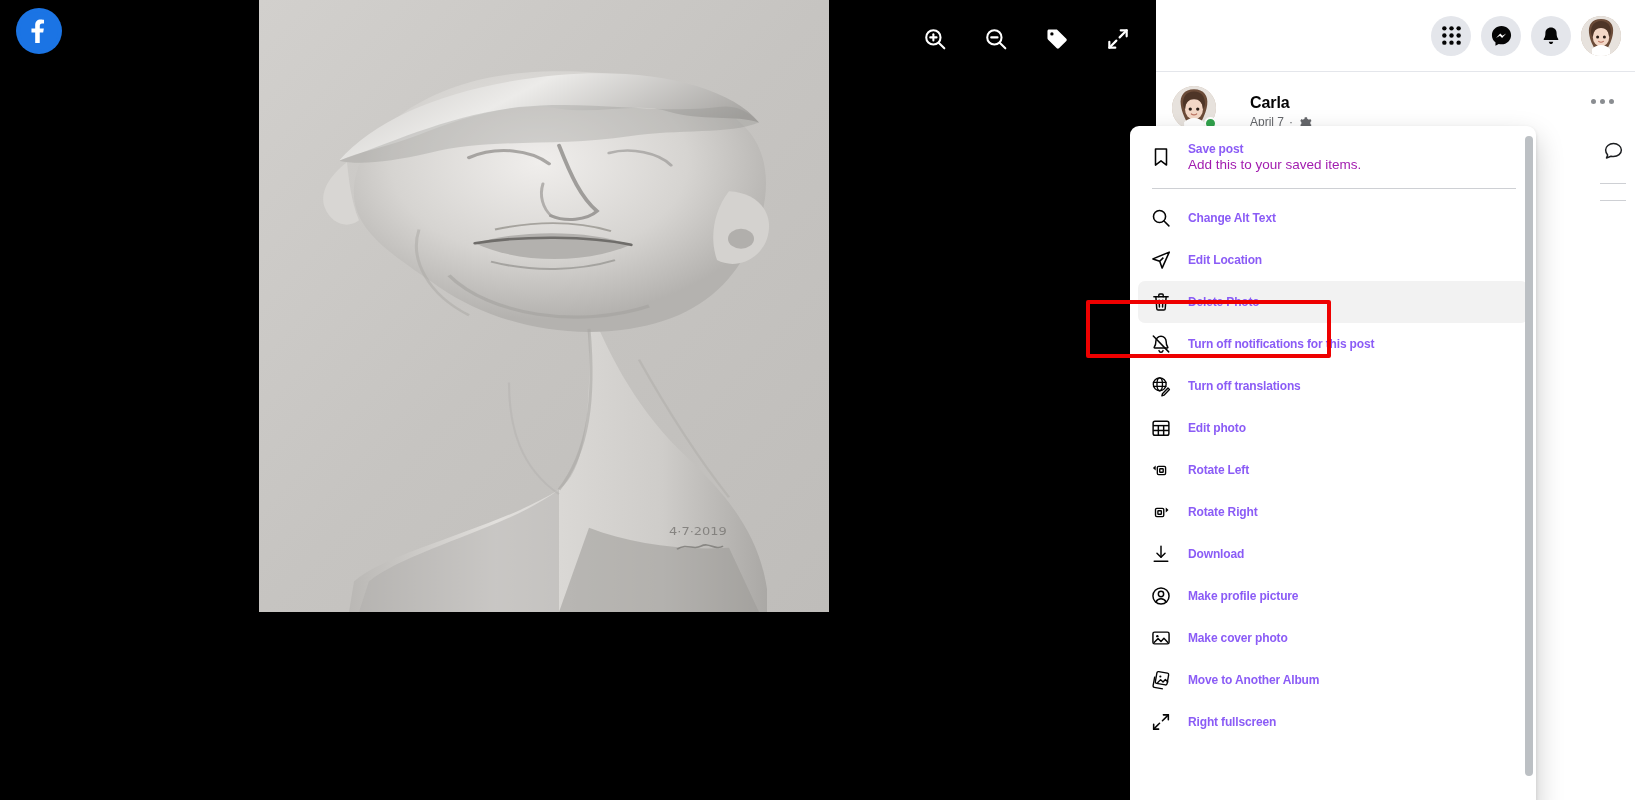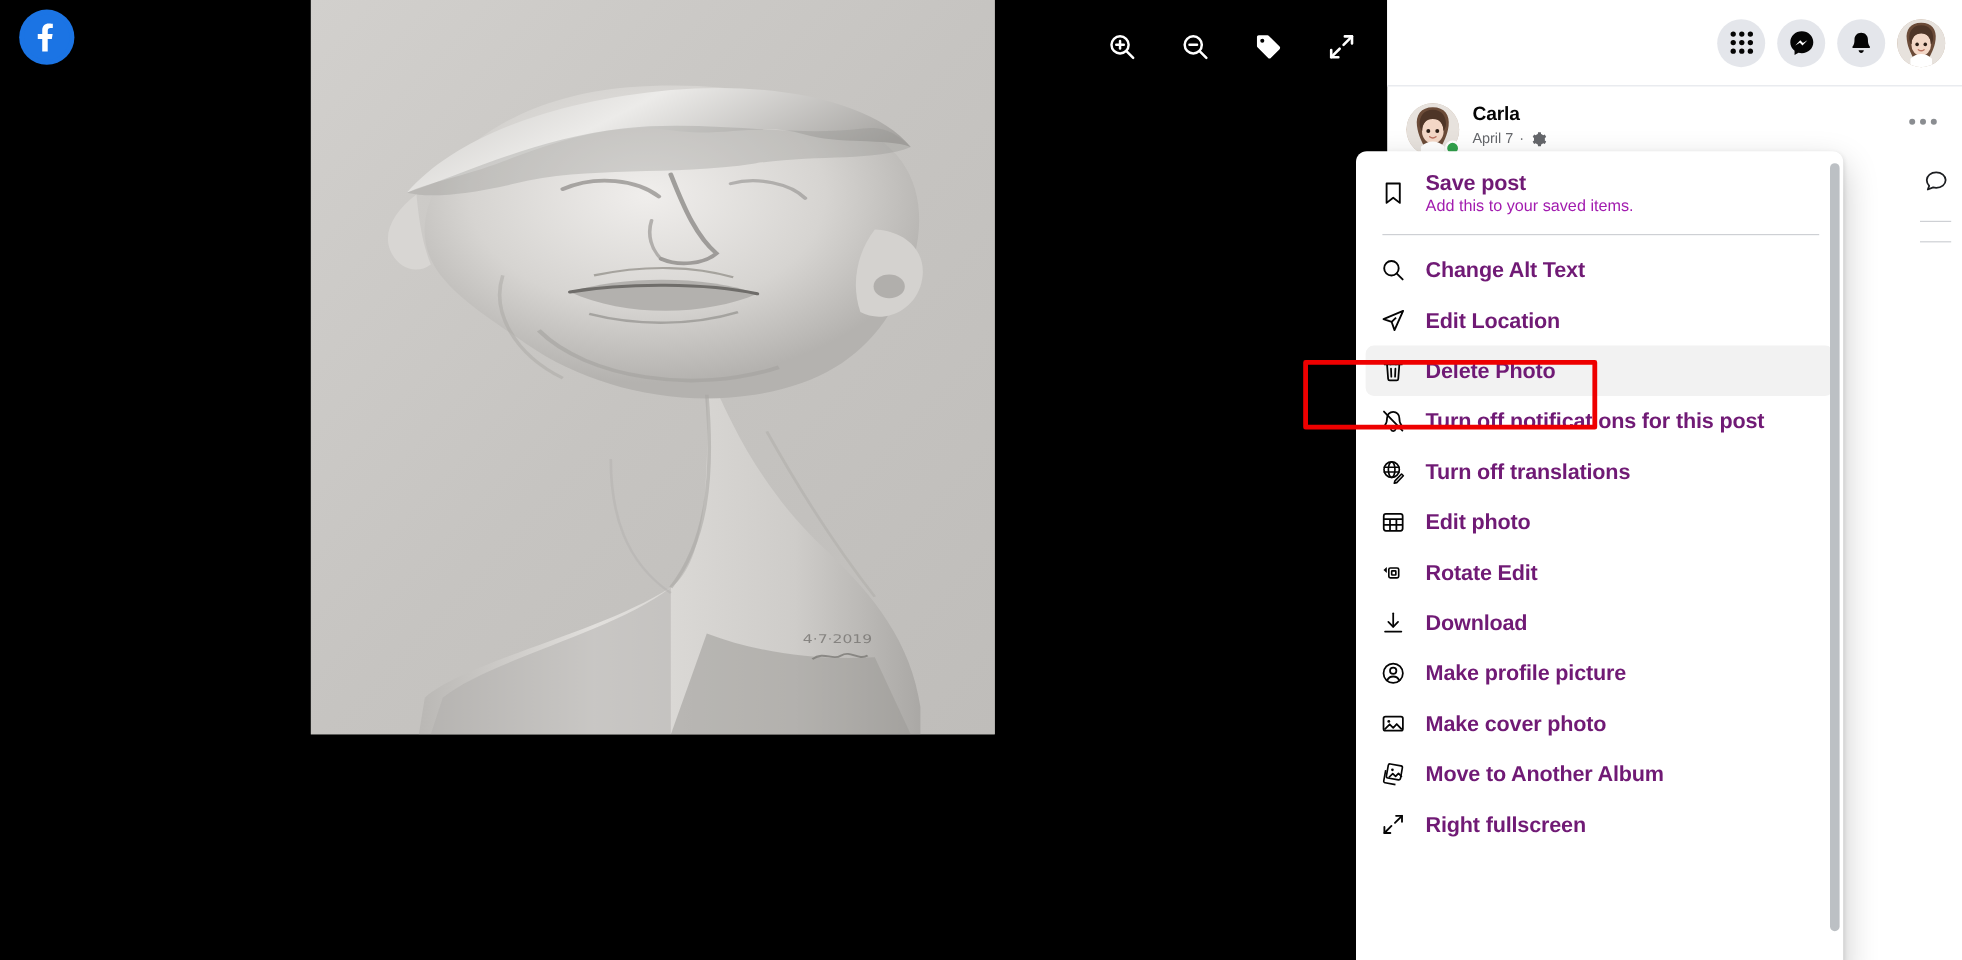--- a/index.html
+++ b/index.html
@@ -67,23 +67,24 @@
   .circ-btn svg { display:block; }
   .avatar-top {
     width: 40px; height: 40px; border-radius: 50%;
     overflow: hidden; cursor: pointer;
     background:#c8b6a6;
   }
   .avatar-top svg, .avatar-sm svg { display:block; }
 
   
   .post-header {
-    display: flex; align-items: flex-start;
+    display: flex; align-items: flex-end;
     padding: 14px 16px 0 16px;
     position: relative;
+    gap: 23px;
   }
   .avatar-wrap { position: relative; width: 44px; height: 44px; flex: 0 0 44px; }
   .avatar-sm {
     width: 44px; height: 44px; border-radius: 50%; overflow: hidden;
     background: #c8b6a6;
   }
   .online-dot {
     position: absolute; right: -1px; bottom: 0px;
     width: 13px; height: 13px; border-radius: 50%;
     background: #31a24c; border: 2px solid #fff;
@@ -137,21 +138,21 @@
   }
   .menu-item.hover { background: #f2f2f2; }
   .mi-icon {
     width: 26px; height: 26px; flex: 0 0 26px;
     display: flex; align-items: center; justify-content: center;
     color: #050505;
   }
   .mi-icon svg { display:block; }
   .mi-text { min-width: 0; }
   .mi-title {
-    font-size: 18px; font-weight: bold; color: #701a75;
+    font-size: 12px; font-weight: bold; color: #8b5cf6;
     letter-spacing: -0.15px; white-space: nowrap;
   }
   .mi-sub {
     font-size: 13.5px; color: #a21caf; margin-top: 1px;
     white-space: nowrap;
   }
   .menu-sep { height: 1px; background: #ced0d4; margin: 8px 12px 8px 14px; }
 
   
   .menu-scrollbar {
@@ -472,23 +473,33 @@
         </div>
 
         <div class="menu-item">
           <span class="mi-icon">
             <svg width="22" height="22" viewBox="0 0 24 24" fill="none" stroke="#050505" stroke-width="1.5" stroke-linejoin="round">
               <rect x="8" y="8" width="9" height="9" rx="1.4"></rect>
               <rect x="10.6" y="10.6" width="3.8" height="3.8" rx="0.6"></rect>
               <path d="M6.2 12.5L3.2 9.8l3-2.7z" fill="#050505" stroke="none"></path>
             </svg>
           </span>
-          <span class="mi-title">Rotate Edit</span>
-        </div>
-
+          <span class="mi-title">Rotate Left</span>
+        </div>
+
+        <div class="menu-item">
+          <span class="mi-icon">
+            <svg width="22" height="22" viewBox="0 0 24 24" fill="none" stroke="#050505" stroke-width="1.5" stroke-linejoin="round">
+              <rect x="6" y="8" width="9" height="9" rx="1.4"></rect>
+              <rect x="8.6" y="10.6" width="3.8" height="3.8" rx="0.6"></rect>
+              <path d="M17.2 12.5l3-2.7-3-2.7z" fill="#050505" stroke="none"></path>
+            </svg>
+          </span>
+          <span class="mi-title">Rotate Right</span>
+        </div>
 
         <div class="menu-item">
           <span class="mi-icon">
             <svg width="22" height="22" viewBox="0 0 24 24" fill="none" stroke="#050505" stroke-width="1.6" stroke-linecap="round" stroke-linejoin="round">
               <line x1="12" y1="3.4" x2="12" y2="15.4"></line>
               <polyline points="7.6,11.2 12,15.6 16.4,11.2"></polyline>
               <line x1="4.6" y1="20" x2="19.4" y2="20"></line>
             </svg>
           </span>
           <span class="mi-title">Download</span>

